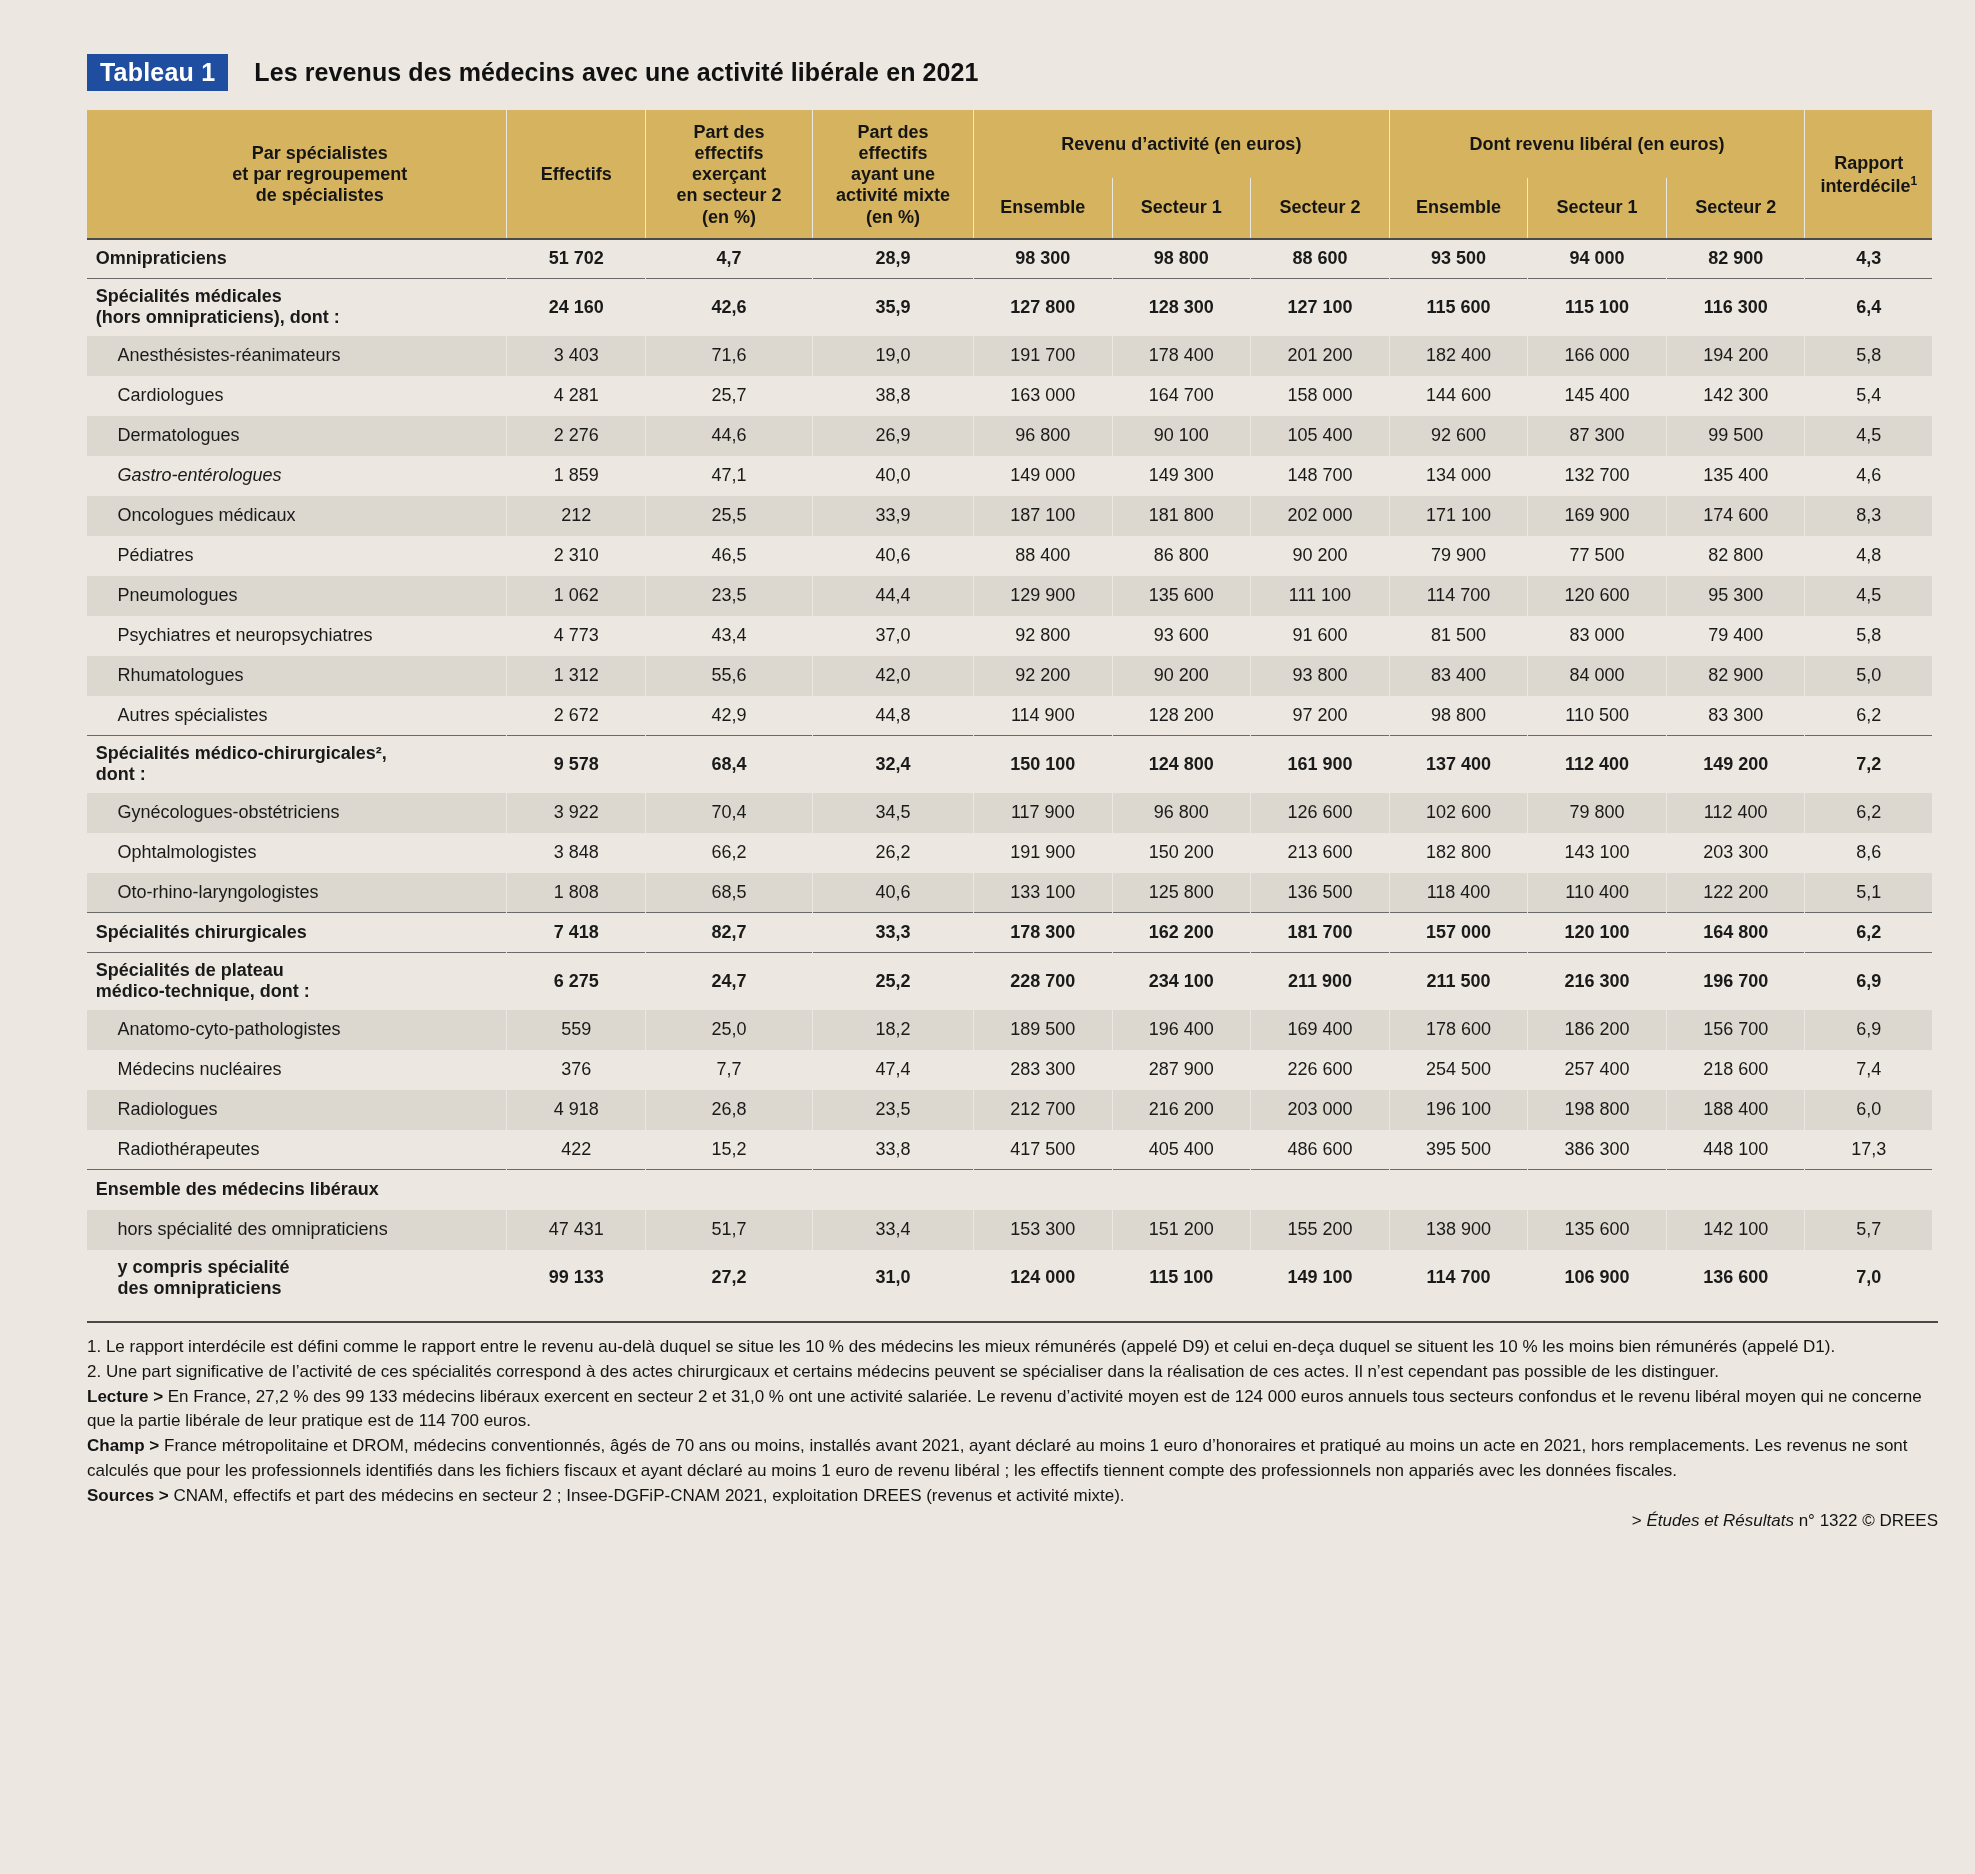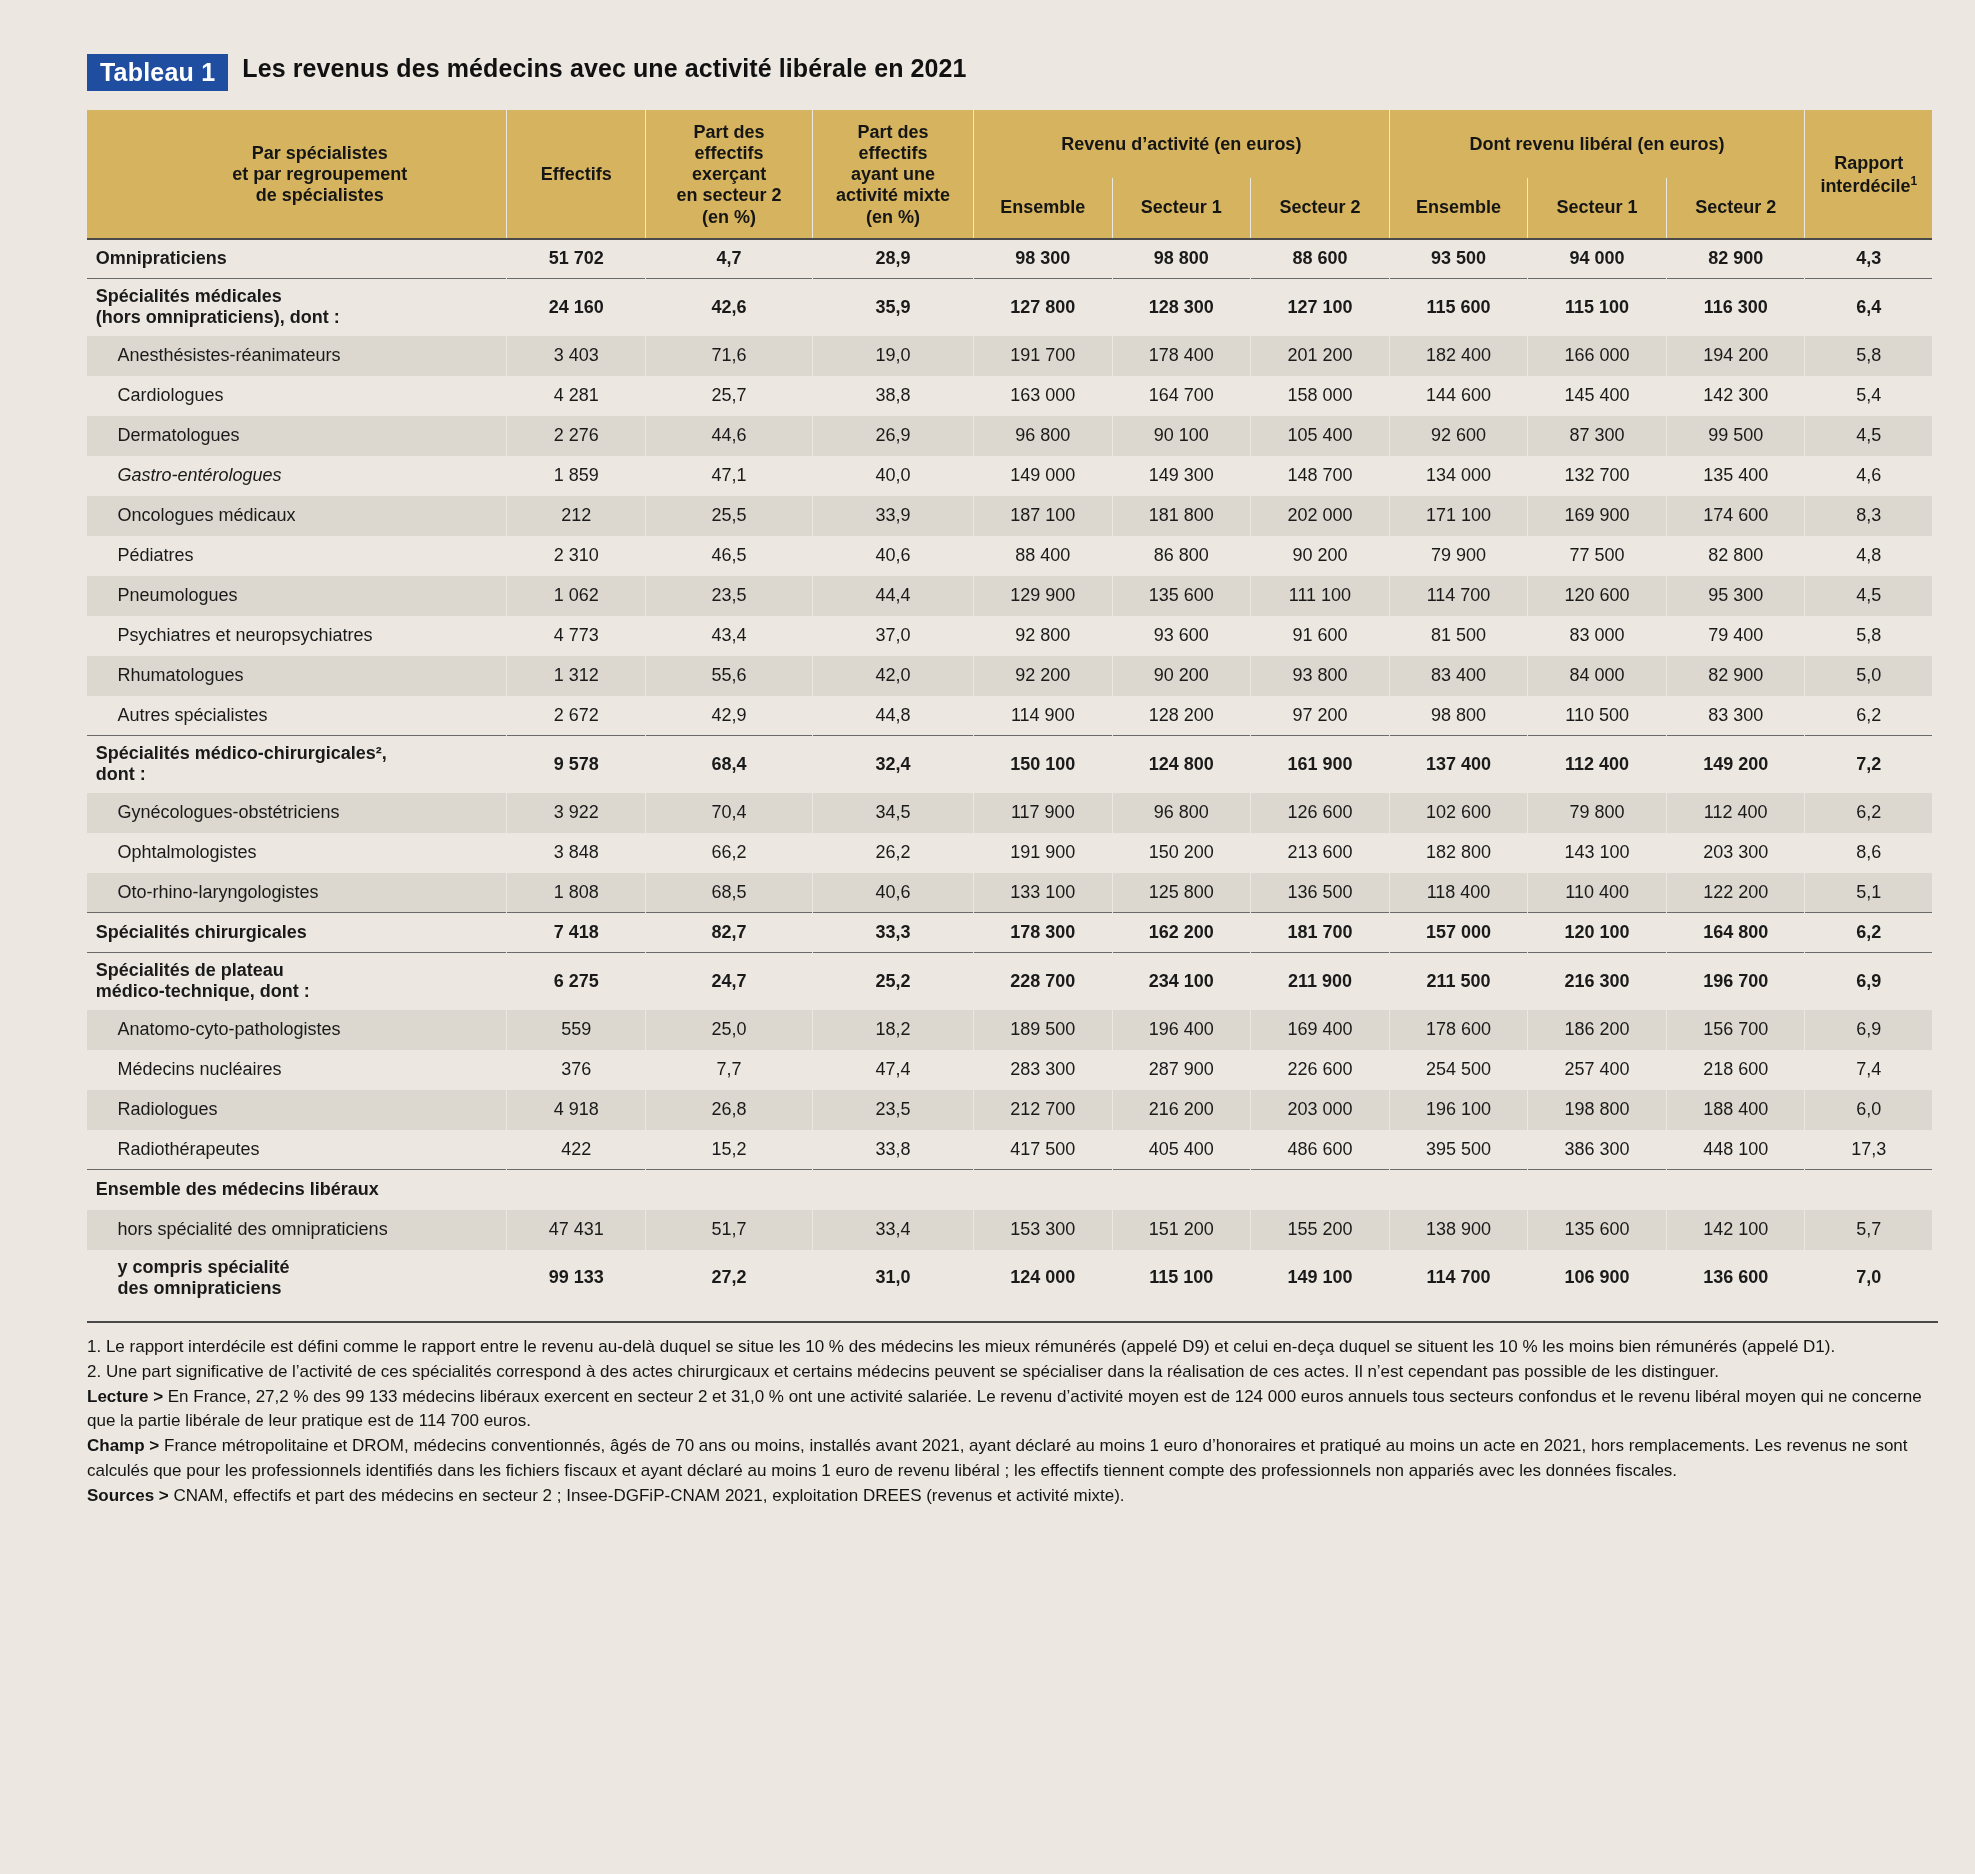--- a/index.html
+++ b/index.html
@@ -15,21 +15,22 @@
   }
   .page {
     width: 1975px;
     height: 1875px;
     background: #ece8e1;
     padding: 38px 54px 22px 54px;
   }
   
   .title-row {
     display: flex;
-    gap: 14px;
+    align-items: center;
+    gap: 26px;
     margin: 16.3px 0 18.5px 33px;
   }
   .title-badge {
     background: #1f4ea1;
     color: #ffffff;
     font-size: 25px;
     font-weight: bold;
     padding: 5.4px 13px 6.5px 13px;
     line-height: 1;
     letter-spacing: 0.2px;
@@ -491,16 +492,17 @@
         </tr>
       </tbody>
   </table>
 
   <div class="notes">
     <p>1. Le rapport interdécile est défini comme le rapport entre le revenu au-delà duquel se situe les 10 % des médecins les mieux rémunérés (appelé D9) et celui en-deça duquel se situent les 10 % les moins bien rémunérés (appelé D1).</p>
     <p>2. Une part significative de l’activité de ces spécialités correspond à des actes chirurgicaux et certains médecins peuvent se spécialiser dans la réalisation de ces actes. Il n’est cependant pas possible de les distinguer.</p>
     <p><b>Lecture &gt;</b><span> En France, 27,2 % des 99 133 médecins libéraux exercent en secteur 2 et 31,0 % ont une activité salariée. Le revenu d’activité moyen est de 124 000 euros annuels tous secteurs confondus et le revenu libéral moyen qui ne concerne que la partie libérale de leur pratique est de 114 700 euros.</span></p>
     <p><b>Champ &gt;</b><span> France métropolitaine et DROM, médecins conventionnés, âgés de 70 ans ou moins, installés avant 2021, ayant déclaré au moins 1 euro d’honoraires et pratiqué au moins un acte en 2021, hors remplacements. Les revenus ne sont calculés que pour les professionnels identifiés dans les fichiers fiscaux et ayant déclaré au moins 1 euro de revenu libéral ; les effectifs tiennent compte des professionnels non appariés avec les données fiscales.</span></p>
     <p><b>Sources &gt;</b><span> CNAM, effectifs et part des médecins en secteur 2 ; Insee-DGFiP-CNAM 2021, exploitation DREES (revenus et activité mixte).</span></p>
+    <p class="source-line"><span>&gt; </span><i>Études et Résultats</i><span> n° 1322 © DREES</span></p>
   </div>
 
 </div>
 
 
 </body></html>

